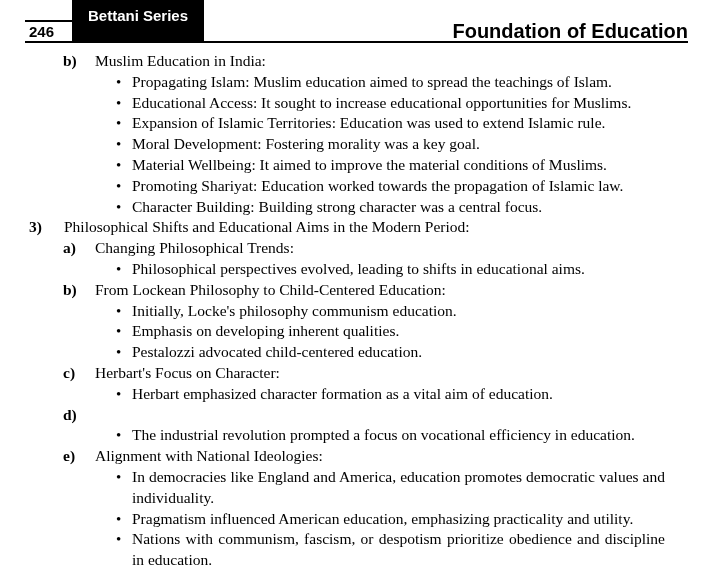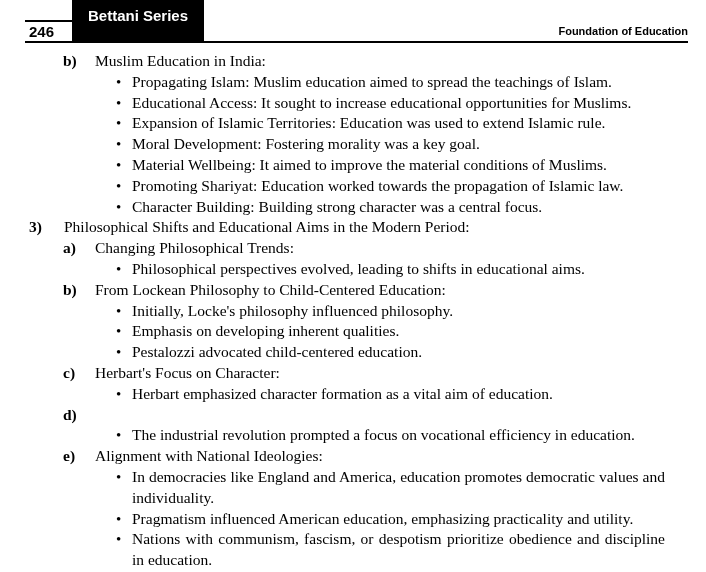--- a/index.html
+++ b/index.html
@@ -39,21 +39,21 @@
   .series-box {
     box-sizing: border-box;
     background: #000000;
     color: #ffffff;
     border-top: 2px solid #000;
     line-height: 19px;
     padding: 16px 16px;
   }
   .spacer { flex: 1; }
   .book-title {
-    font-size: 11px;
+    font-size: 20px;
     line-height: 20px;
     align-self: flex-end;
   }
   
   .content {
     box-sizing: content-box;
     padding: 8px 0 0 25px;
     width: 640px;
     font-size: 15.5px;
     line-height: 20.8px;
@@ -138,21 +138,21 @@
       <div class="row row-bullet">
         <span class="marker">•</span>
         <span class="btxt">Philosophical perspectives evolved, leading to shifts in educational aims.</span>
       </div>
       <div class="row row-letter">
         <span class="lbl">b)</span>
         <span class="htxt">From Lockean Philosophy to Child-Centered Education:</span>
       </div>
       <div class="row row-bullet">
         <span class="marker">•</span>
-        <span class="btxt">Initially, Locke's philosophy influenced philosophy.</span>
+        <span class="btxt">Initially, Locke's philosophy communism education.</span>
       </div>
       <div class="row row-bullet">
         <span class="marker">•</span>
         <span class="btxt">Emphasis on developing inherent qualities.</span>
       </div>
       <div class="row row-bullet">
         <span class="marker">•</span>
         <span class="btxt">Pestalozzi advocated child-centered education.</span>
       </div>
       <div class="row row-letter">

